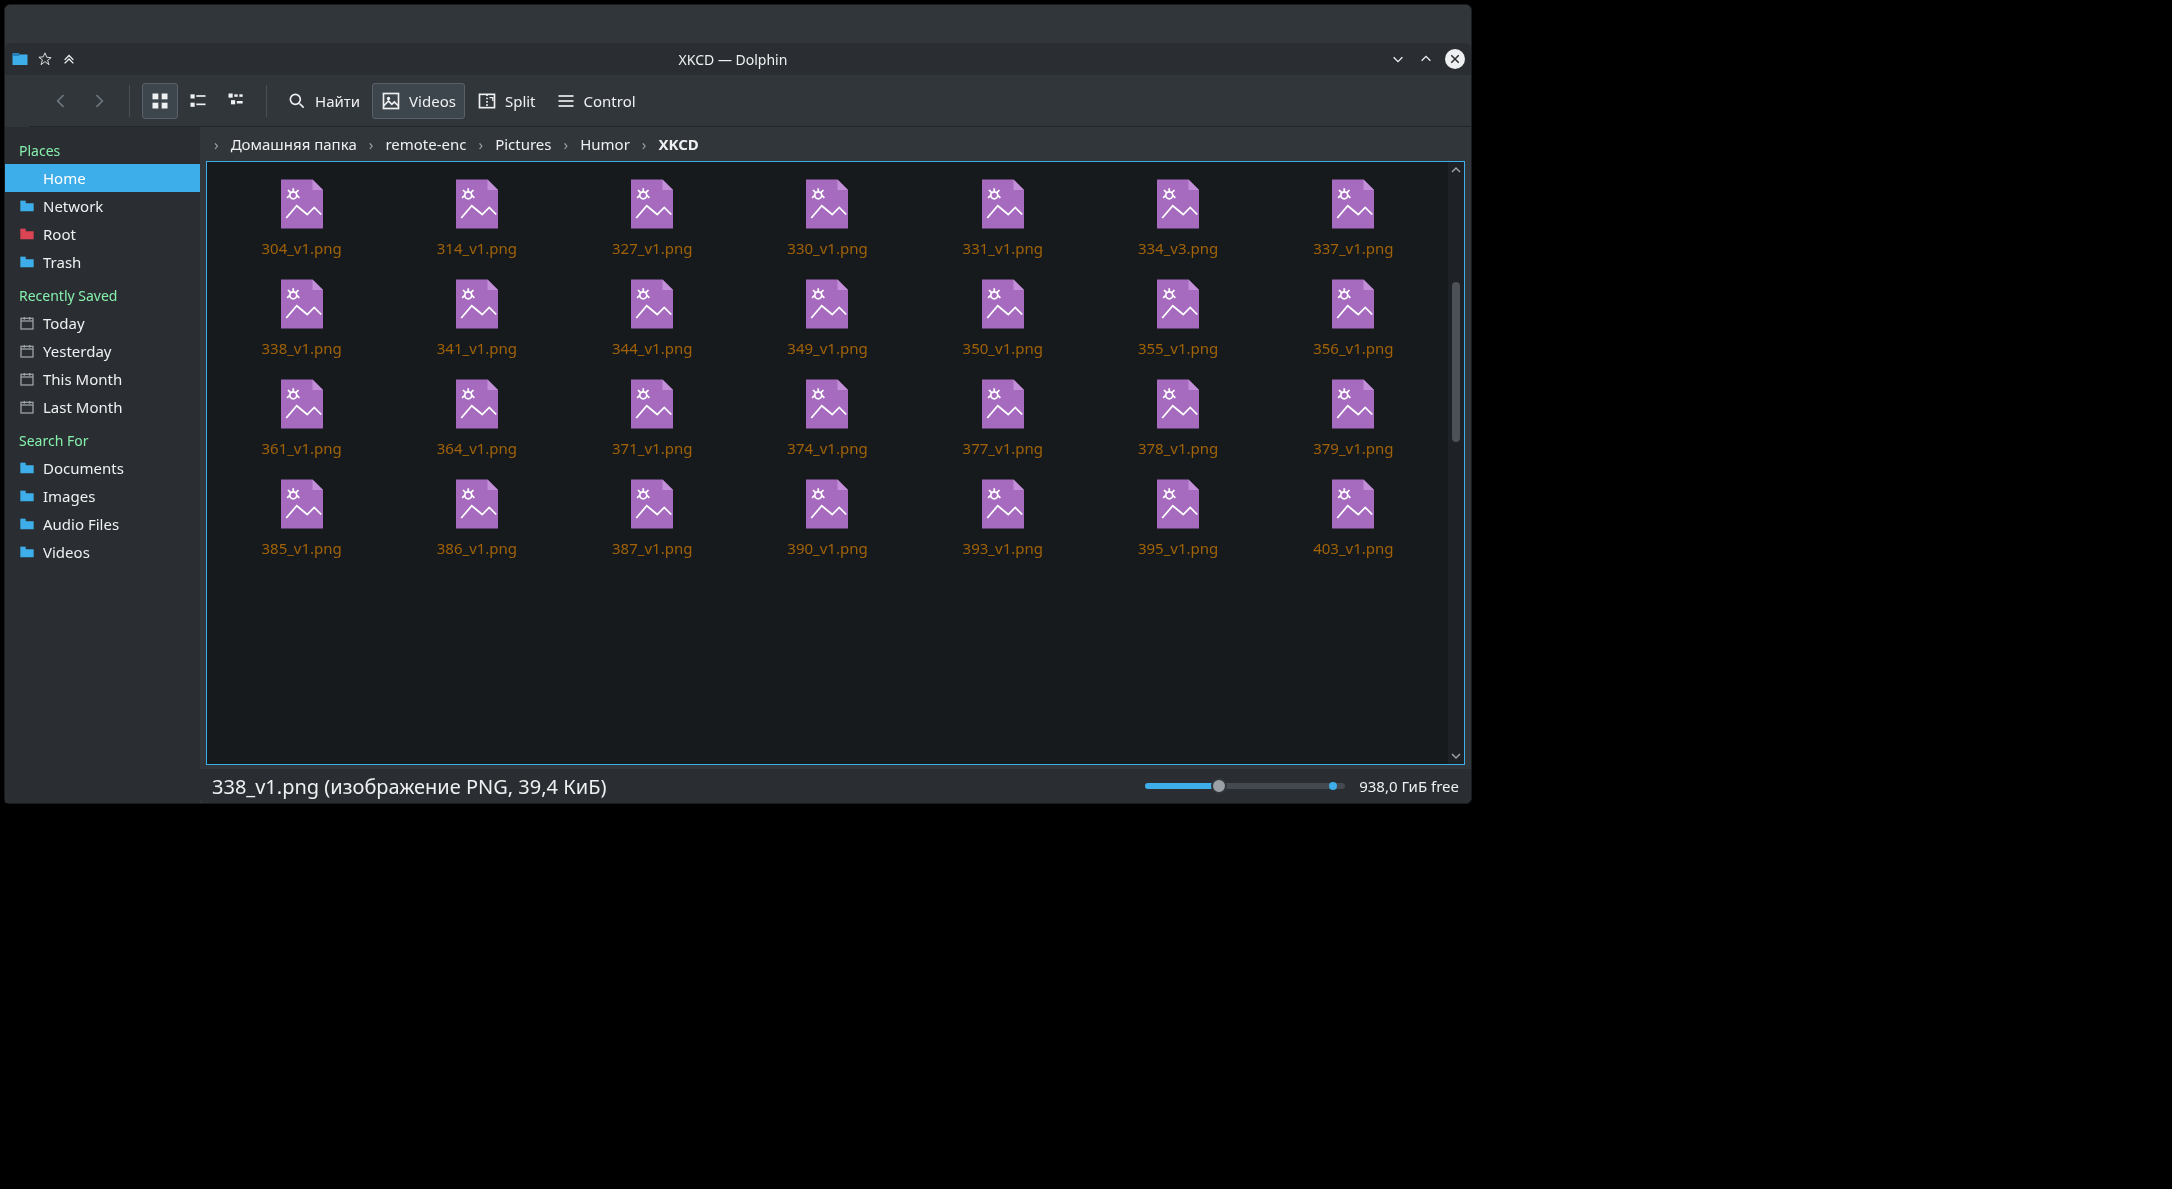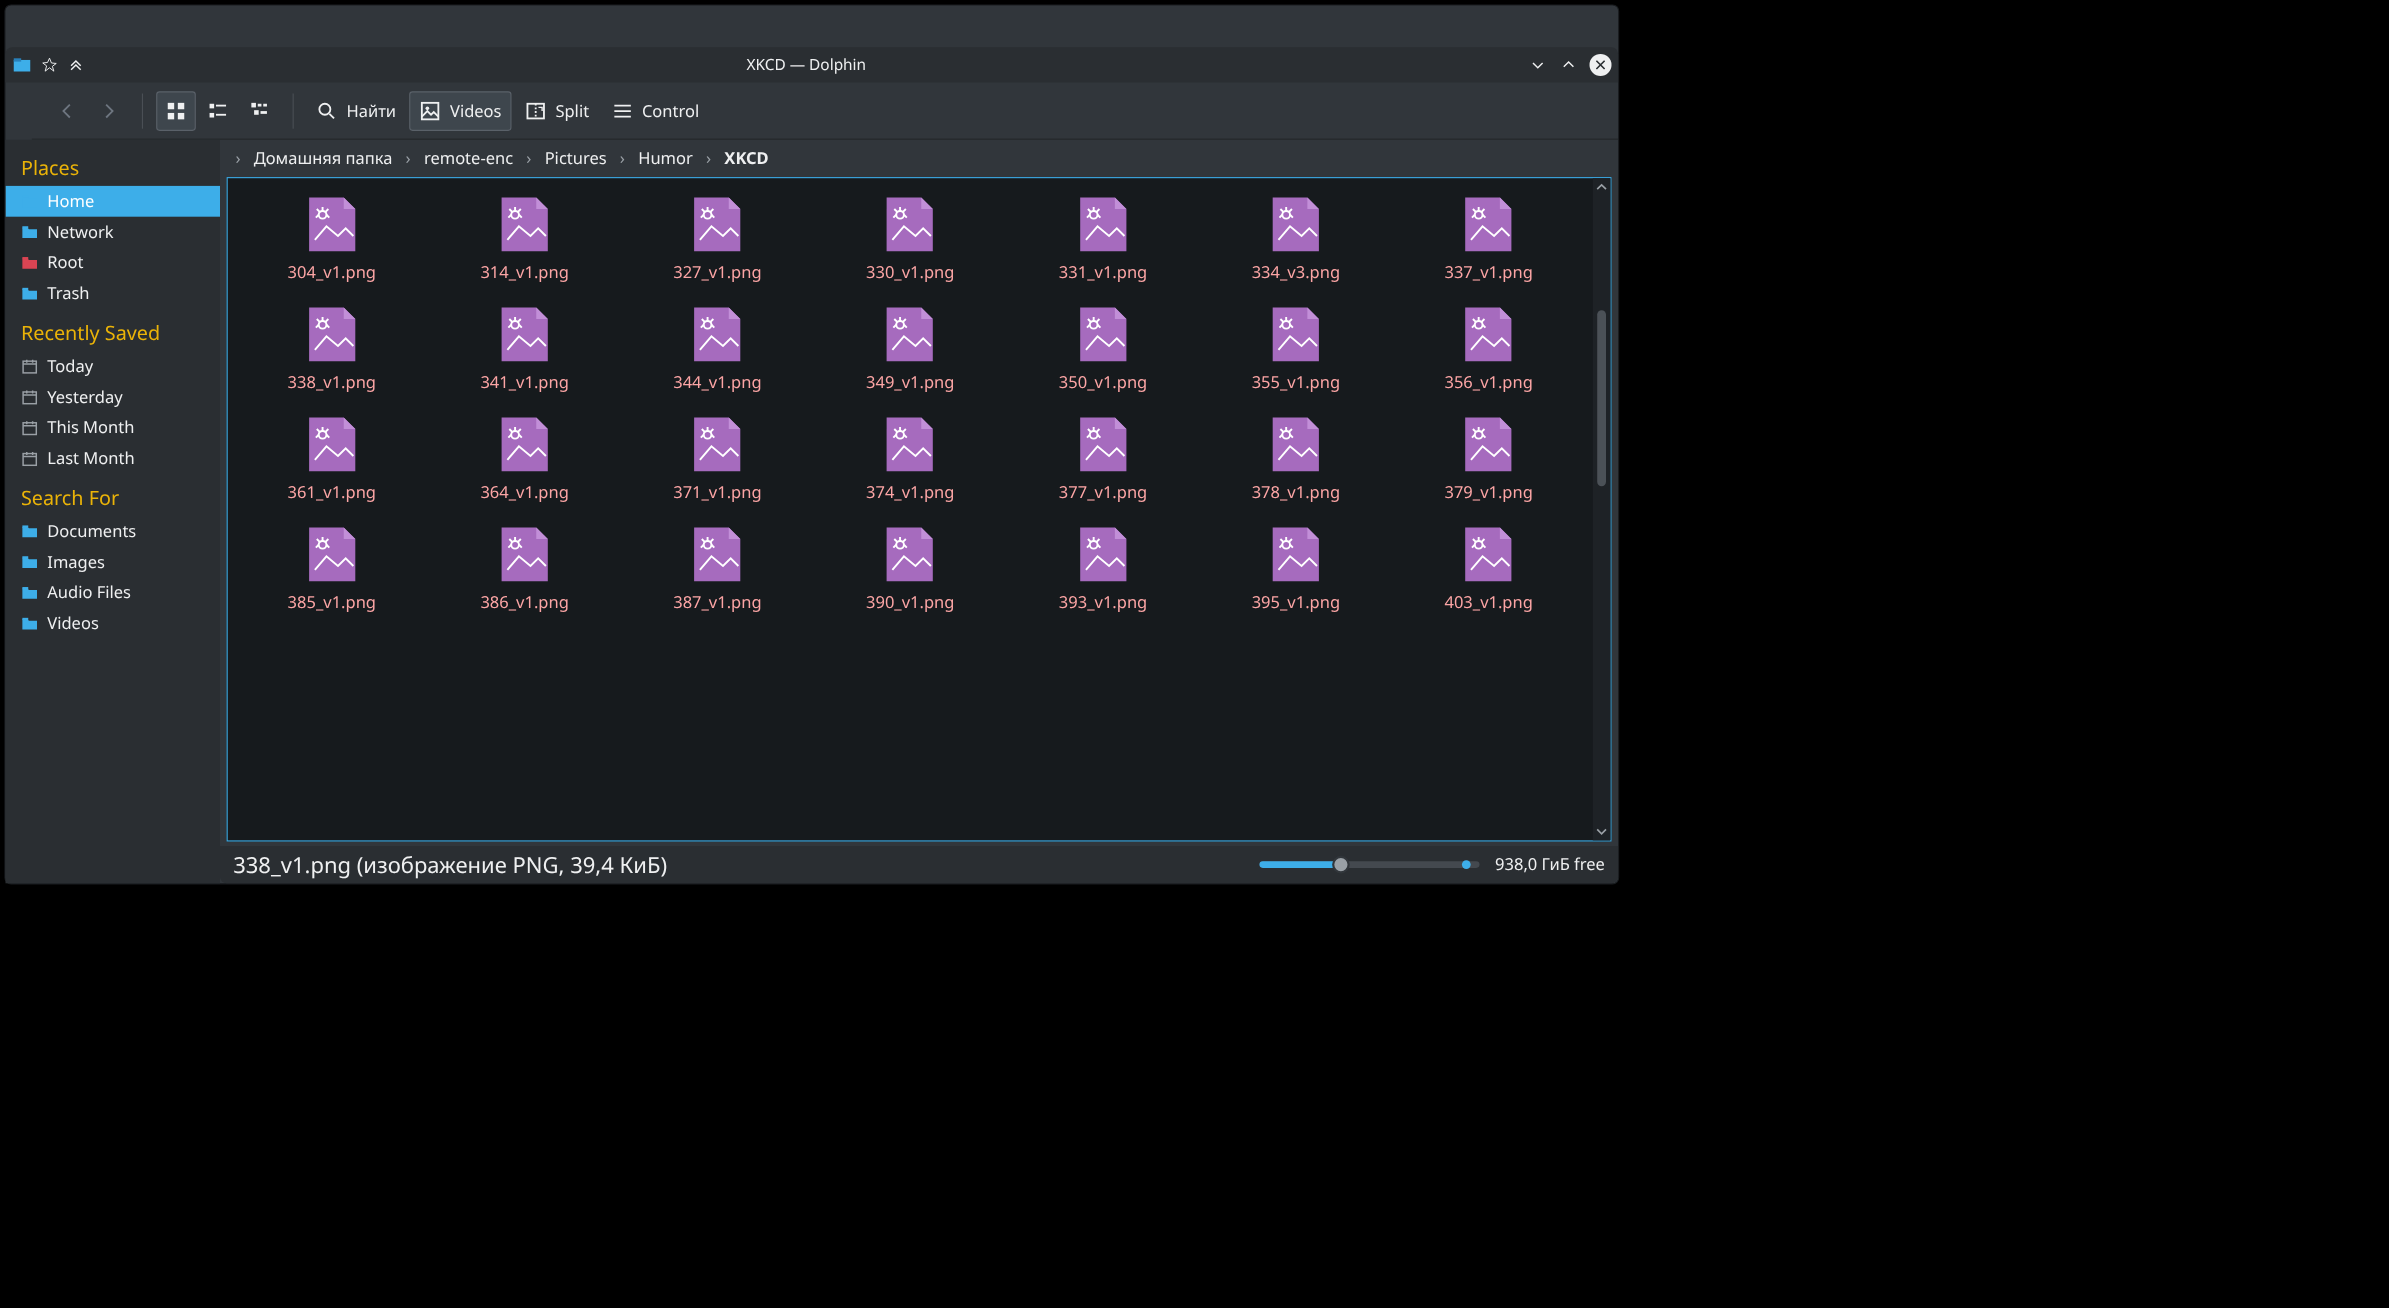--- a/index.html
+++ b/index.html
@@ -70,22 +70,22 @@
   
   .body { flex: 1; display: flex; min-height: 0; }
   
   .sidebar {
     width: 195px;
     background: #2a2e32;
     overflow-y: auto;
     padding-top: 4px;
   }
   .side-header {
-    color: #eab308;
-    font-size: 18px;
+    color: #86efac;
+    font-size: 14px;
     padding: 10px 14px 4px 14px;
   }
   .side-item {
     display: flex;
     align-items: center;
     gap: 8px;
     height: 28px;
     padding: 0 14px;
     font-size: 15px;
     color: #eff0f1;
@@ -130,21 +130,21 @@
     display: flex;
     flex-direction: column;
     align-items: center;
     gap: 6px;
   }
   .file-thumb {
     width: 56px; height: 56px;
     position: relative;
   }
   .file-thumb svg { width:56px; height:56px; }
-  .file-label { font-size: 15px; color: #fca5a5; text-align:center; }
+  .file-label { font-size: 15px; color: #a16207; text-align:center; }
   .vscroll {
     width: 16px;
     background: #1e2226;
     position: relative;
   }
   .vscroll .up, .vscroll .down {
     position:absolute; left:0; width:16px; height:16px; display:flex; align-items:center; justify-content:center; color:#9aa0a6;
   }
   .vscroll .up { top:0; }
   .vscroll .down { bottom:0; }

